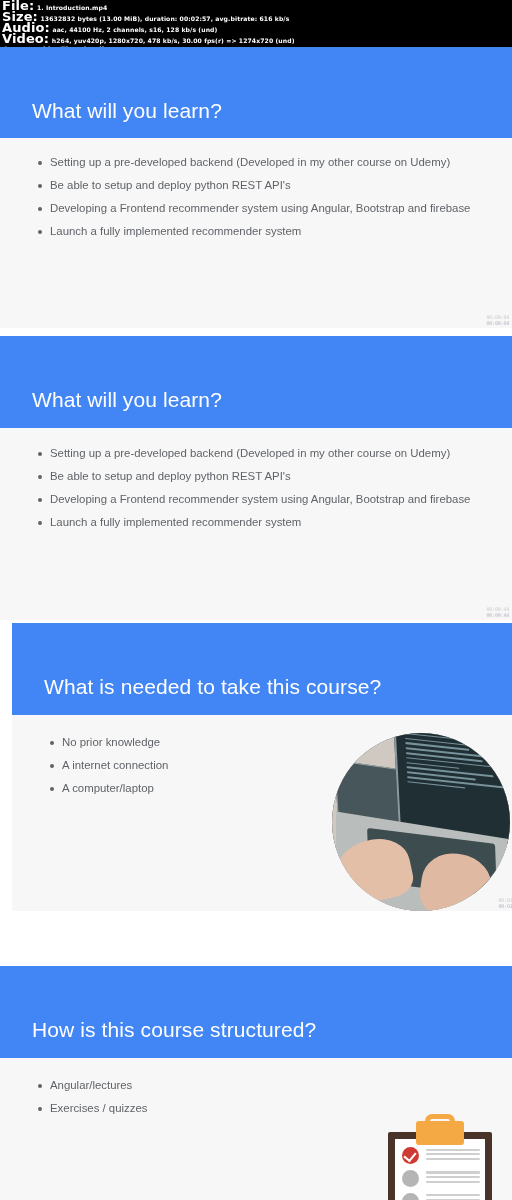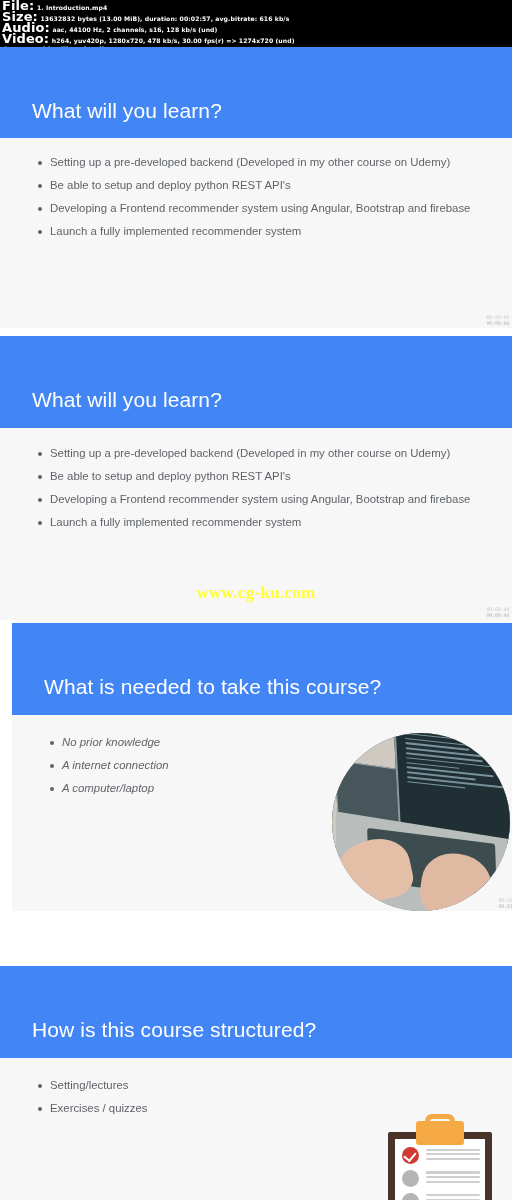--- a/index.html
+++ b/index.html
@@ -207,35 +207,34 @@
         <li>
             <span>Be able to setup and deploy python REST API's</span>
           </li>
         <li>
             <span>Developing a Frontend recommender system using Angular, Bootstrap and firebase</span>
           </li>
         <li>
             <span>Launch a fully implemented recommender system</span>
           </li>
       </ul>
-      <div class="wm" style="top:247px;">www.cg-ku.com</div>
       <div class="ts">
         <div class="t1">00:00:44</div>
         <div class="t2">00:00:44</div>
       </div>
     </div>
   </div>
 
   <div class="gap" style="top:620px; height:3px;"></div>
 
   <div class="frame" style="top:623px; height:288px;margin-left:12px;">
     <div class="slide">
       <div class="band" style="height:92px;"></div>
       <div class="band-title" style="top:52px;">What is needed to take this course?</div>
-      <ul class="bullets" style="top:108px; right:214px;font-style:italic;">
+      <ul class="bullets" style="top:108px; right:214px;">
         <li>
             <span>No prior knowledge</span>
           </li>
         <li>
             <span>A internet connection</span>
           </li>
         <li>
             <span>A computer/laptop</span>
           </li>
       </ul>
@@ -273,21 +272,21 @@
   </div>
 
   <div class="gap" style="top:911px; height:3px;"></div>
 
   <div class="frame" style="top:966px; height:276px;">
     <div class="slide">
       <div class="band" style="height:92px;"></div>
       <div class="band-title" style="top:52px;">How is this course structured?</div>
       <ul class="bullets" style="top:108px; right:210px;">
         <li>
-            <span>Setting/lectures</span>
+            <span>Angular/lectures</span>
           </li>
         <li>
             <span>Exercises / quizzes</span>
           </li>
       </ul>
 
       <div class="clip" style="left:388px; top:155px; width:104px; height:124px;">
         <div class="clip-board">
           <div class="clip-row" style="left:8%; top:8%; width:86%;">
             <span class="clip-check"></span>

